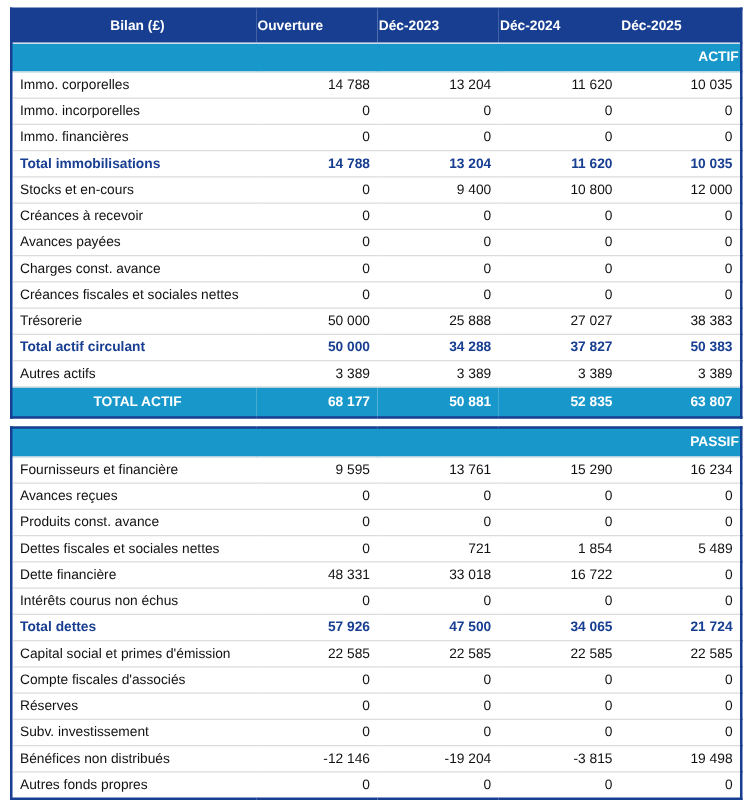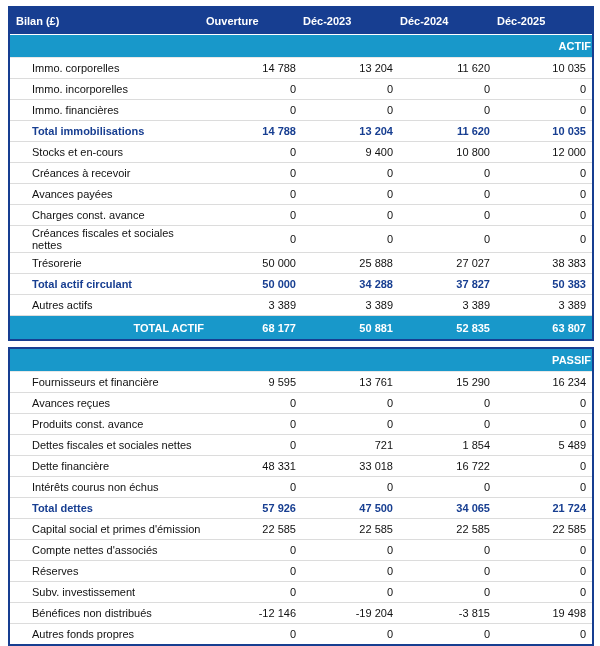--- a/index.html
+++ b/index.html
@@ -20,50 +20,50 @@
   col.c-label{width:196px;}
   col.c-num{width:97px;}
   .gap{height:6px;}
 
   
   tr.header-row{background:#173E91;}
   tr.header-row th{
     color:#ffffff;font-weight:bold;height:24px;
     border-bottom:1px solid #ffffff;
   }
-  tr.header-row th.label{text-align:left;padding-left:6px;}
+  tr.header-row th.label{text-align:center;padding-left:6px;}
   tr.header-row th.num{text-align:left;padding-right:6px;}
 
   
   tr.section-row td{
     background:#1898CA;color:#ffffff;font-weight:bold;
     height:20px;padding-left:6px;text-align:right;
     border-bottom:1px solid #e8e8e8;
   }
 
   
   tr.data-row td{
     height:18px;
     border-top:1px solid #dcdcdc;
     background:#ffffff;
   }
-  tr.data-row td.label{padding-left:22px;text-align:left;}
+  tr.data-row td.label{padding-left:6px;text-align:left;}
   tr.data-row td.num{padding-right:6px;text-align:right;}
 
   
   tr.subtotal td{
     color:#173E91;font-weight:bold;
   }
 
   
   tr.total-row td{
     background:#1898CA;color:#ffffff;font-weight:bold;
     height:21px;border-top:1px solid #dcdcdc;
   }
-  tr.total-row td.label{padding-left:6px;text-align:right;}
+  tr.total-row td.label{padding-left:6px;text-align:center;}
   tr.total-row td.num{padding-right:6px;text-align:right;}
 </style>
 </head>
 <body>
 
 <div class="page">
 
   <table class="block">
     <colgroup>
       <col class="c-label">
@@ -243,21 +243,21 @@
           <td class="num">21 724</td>
         </tr>
         <tr class="data-row">
           <td class="label">Capital social et primes d'émission</td>
           <td class="num">22 585</td>
           <td class="num">22 585</td>
           <td class="num">22 585</td>
           <td class="num">22 585</td>
         </tr>
         <tr class="data-row">
-          <td class="label">Compte nettes d'associés</td>
+          <td class="label">Compte fiscales d'associés</td>
           <td class="num">0</td>
           <td class="num">0</td>
           <td class="num">0</td>
           <td class="num">0</td>
         </tr>
         <tr class="data-row">
           <td class="label">Réserves</td>
           <td class="num">0</td>
           <td class="num">0</td>
           <td class="num">0</td>

